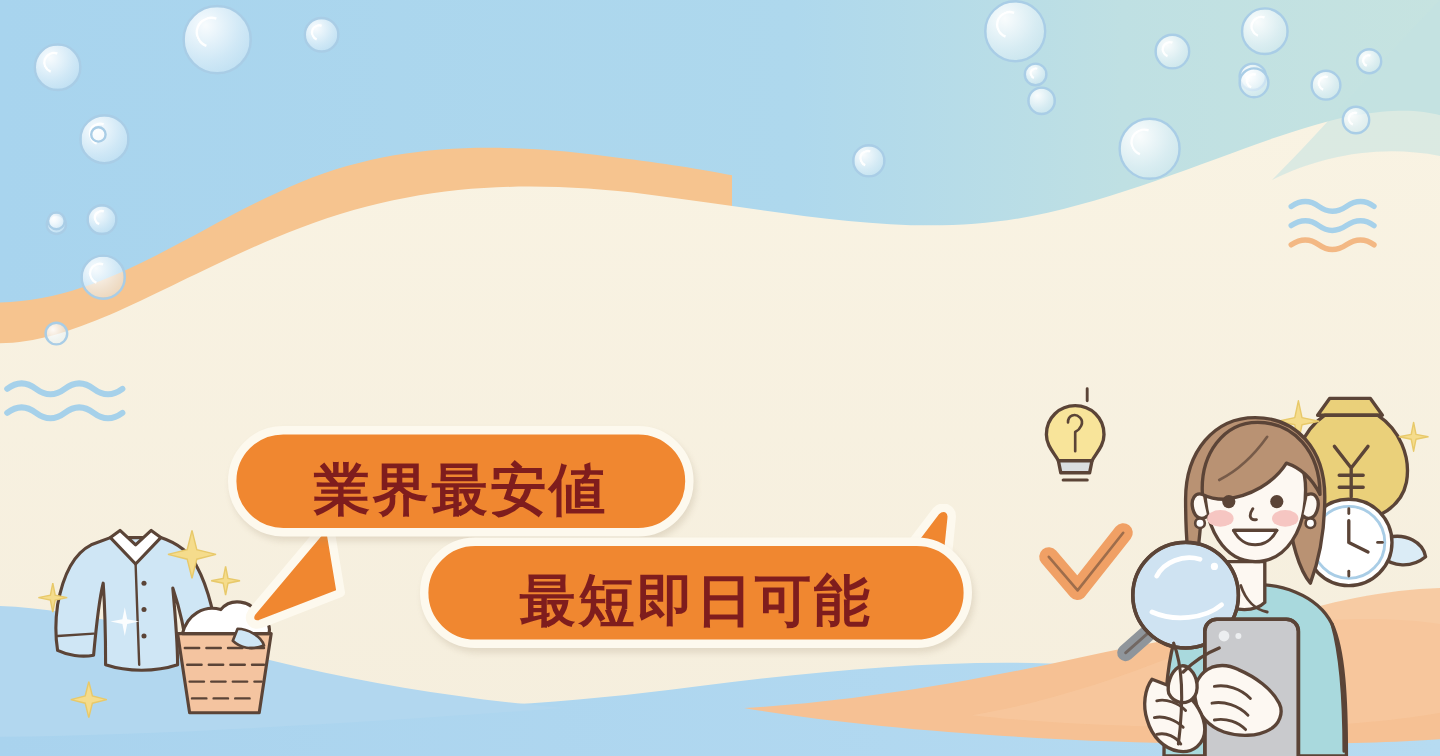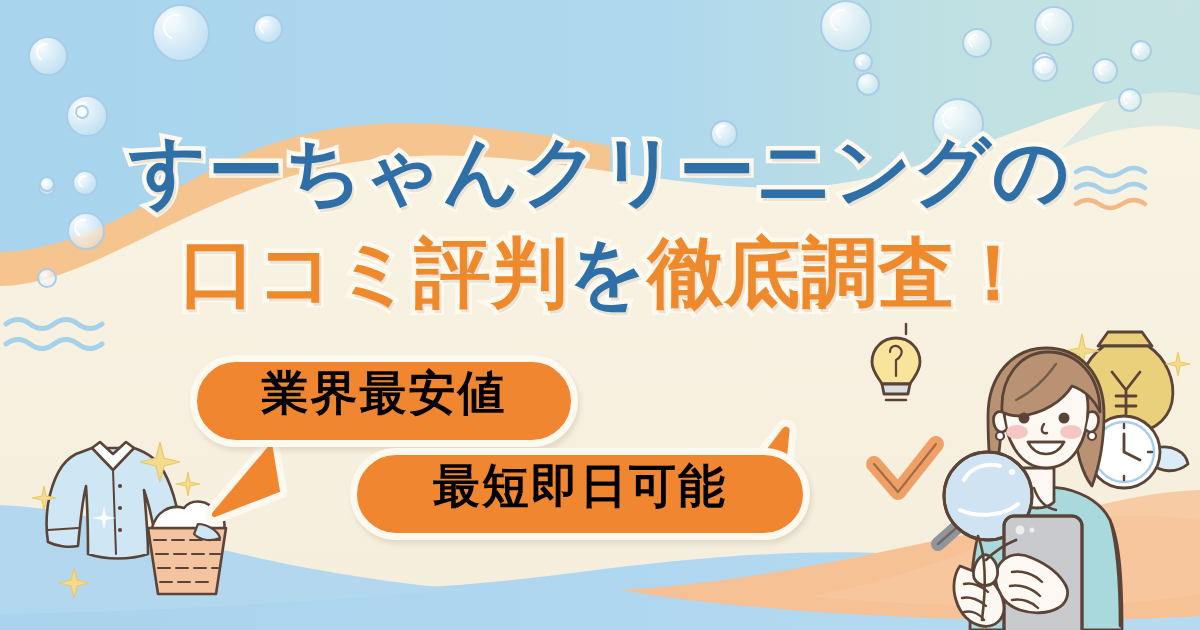--- a/index.html
+++ b/index.html
@@ -69,27 +69,27 @@
     text-shadow: 2px 3px 0 rgba(150,130,100,.18);
   }
   #title-line-2 { position: relative; left: 6px; }
 
   
   .badge {
     position: absolute;
     background: #f08730;
     border: 7px solid #fdf9ee;
     border-radius: 48px;
-    color: #000000;
+    color: #7f1d1d;
     font-family: "DejaVu Sans", "Liberation Sans", sans-serif;
     font-weight: bold;
     font-size: 47px;
     letter-spacing: 2px;
     display: flex;
-    align-items: flex-start;
+    align-items: flex-end;
     justify-content: center;
     box-shadow: 2px 4px 5px rgba(150,130,100,.20);
     z-index: 14;
     white-space: nowrap;
   }
   #badge-1 { left: 190px; top: 355px; width: 388px; height: 92px; }
   #badge-2 { left: 350px; top: 448px; width: 460px; height: 92px; }
 
   .tail { position: absolute; z-index: 13; }
 
@@ -178,24 +178,20 @@
   <div class="bubble plain" style="left:856px; top:72px; width:24px; height:24px;"></div>
   <div class="bubble" style="left:1118px;top:88px;  width:24px; height:24px;"></div>
 
   <svg class="tail" style="left:196px; top:428px; width:110px; height:100px;" viewBox="0 0 110 100">
     <path d="M78,6 L14,82 C10,88 14,94 21,92 L88,66 Z" fill="#f08730" stroke="#fdf9ee" stroke-width="7" stroke-linejoin="round"></path>
   </svg>
   <svg class="tail" style="left:706px; top:420px; width:110px; height:90px;" viewBox="0 0 110 90">
     <path d="M24,72 L74,6 C80,0 88,4 87,12 L80,80 Z" fill="#f08730" stroke="#fdf9ee" stroke-width="7" stroke-linejoin="round"></path>
   </svg>
 
-  <div id="title-block">
-    <div class="title-line t-blue">すーちゃんクリーニングの</div>
-    <div class="title-line" id="title-line-2"><span class="t-orange">口コミ評判</span><span class="t-blue">を</span><span class="t-orange">徹底調査！</span></div>
-  </div>
 
   <div class="badge" id="badge-1">
     <span>業界最安値</span>
   </div>
   <div class="badge" id="badge-2">
     <span>最短即日可能</span>
   </div>
 
   <svg id="laundry-illustration" viewBox="0 0 210 180">
     <g stroke="#5b4437" stroke-width="2.6" fill="none" stroke-linecap="round" stroke-linejoin="round">

